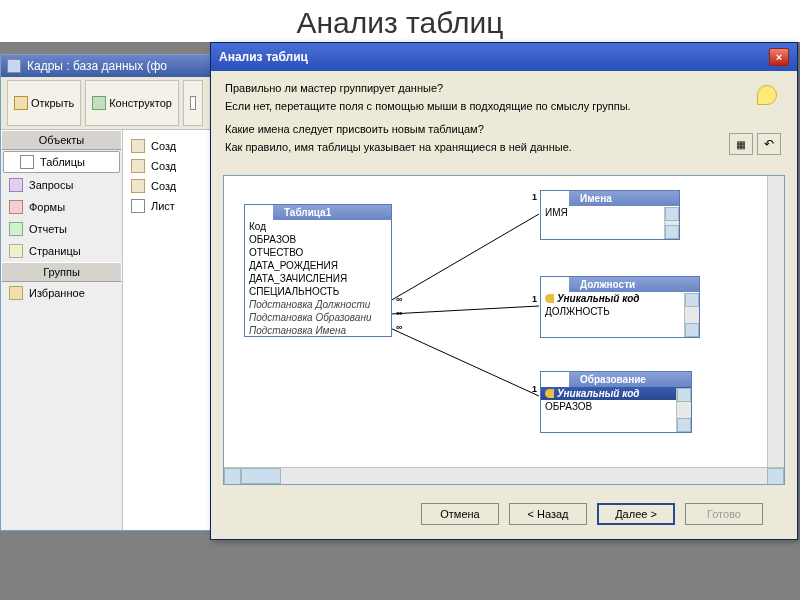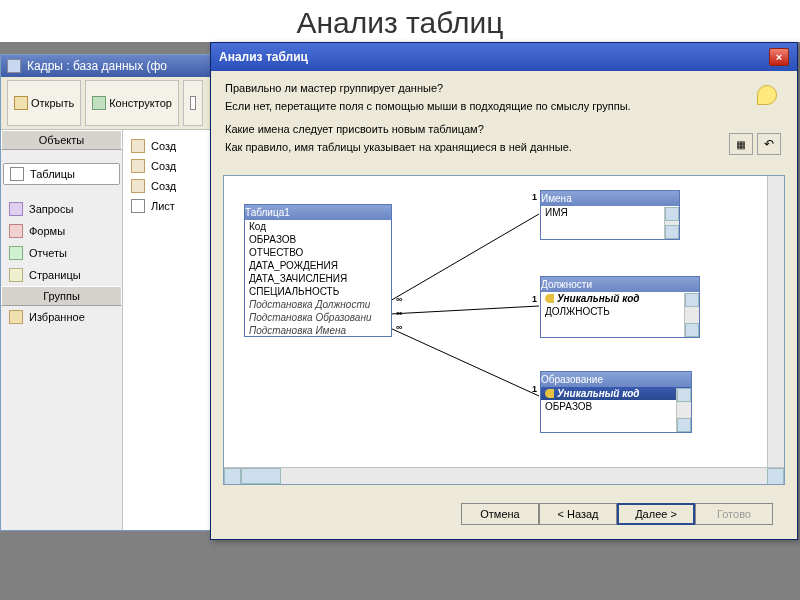--- a/index.html
+++ b/index.html
@@ -7,48 +7,48 @@
 .page-title { font-size: 30px; text-align: center; padding: 6px 0 2px; color: #333; }
 .stage { position: relative; height: 560px; background: #808080; }
 .db-window { position: absolute; left: 0; top: 12px; width: 370px; background: #ece9d8; border: 1px solid #7c9cc1; }
 .db-title { background: linear-gradient(#6b86c9,#3d5ca6); color: #fff; font-size: 12px; padding: 4px 6px; display: flex; align-items: center; gap: 6px; }
 .db-toolbar { background: #ece9d8; border-bottom: 1px solid #c0c0c0; padding: 3px 6px; display: flex; gap: 4px; font-size: 11px; }
 .tbtn { background: #f4f2e8; border: 1px solid #c0c0c0; padding: 15px 6px; display: flex; align-items: center; gap: 3px; cursor: pointer; }
 .db-body { display: flex; height: 400px; }
 .sidebar { width: 122px; background: #eee; border-right: 1px solid #c0c0c0; font-size: 11px; }
 .sb-header { background: #d6d3ce; text-align: center; padding: 3px; border: 1px solid #fff; border-bottom: 1px solid #a0a0a0; }
 .sb-item { display: flex; align-items: center; gap: 6px; padding: 4px 8px; cursor: pointer; }
-.sb-item.selected { background: #fff; border: 1px solid #a0a0a0; border-radius: 2px; margin: 13px 2px; padding: 3px 6px; }
+.sb-item.selected { background: #fff; border: 1px solid #a0a0a0; border-radius: 2px; margin: 1px 2px; padding: 3px 16px; }
 .sb-icon { width: 14px; height: 14px; display: inline-block; }
 .content-list { flex: 1; background: #fff; padding: 6px; font-size: 11px; }
 .list-row { display: flex; align-items: center; gap: 6px; padding: 3px 2px; }
 .li-icon { width: 14px; height: 14px; display: inline-block; background: #f0e6d0; border: 1px solid #c0a060; }
 .wizard { position: absolute; left: 210px; top: 0; width: 588px; border: 1px solid #0a246a; background: #ece9d8; box-shadow: 2px 2px 6px rgba(0,0,0,0.3); }
 .wiz-title { background: linear-gradient(#4a6fd8,#2b4fb8); color: #fff; font-size: 12px; font-weight: bold; padding: 5px 8px; display: flex; align-items: center; justify-content: space-between; }
 .wiz-top { padding: 10px 14px; font-size: 11px; color: #000; position: relative; }
 .wiz-top p { margin-bottom: 3px; line-height: 1.35; }
 .hint-icon { position: absolute; right: 20px; top: 14px; width: 20px; height: 20px; background: #ffe97a; border: 1px solid #d0b040; border-radius: 50% 50% 50% 0; }
 .wiz-tools { position: absolute; right: 16px; top: 62px; display: flex; gap: 4px; }
 .mini-btn { width: 24px; height: 22px; background: #ece9d8; border: 1px solid #a0a0a0; cursor: pointer; display: flex; align-items: center; justify-content: center; font-size: 12px; }
 .canvas { margin: 8px 12px 8px 12px; background: #fff; border: 1px solid #7f9db9; height: 310px; position: relative; overflow: hidden; }
 .scrollbar-v { position: absolute; right: 0; top: 0; bottom: 17px; width: 17px; background: #e8e8e8; border-left: 1px solid #c0c0c0; }
 .scrollbar-h { position: absolute; left: 0; bottom: 0; right: 0; height: 17px; background: #e8e8e8; border-top: 1px solid #c0c0c0; display: flex; }
 .sb-btn { width: 17px; height: 17px; background: #cde; border: 1px solid #9bb; }
 .table-box { position: absolute; border: 1px solid #5a78b8; background: #fff; font-size: 10px; }
-.tb-header { background: linear-gradient(#8aa3d6,#6a86c4); color: #fff; padding: 2px 0; font-weight: normal; }
+.tb-header { background: linear-gradient(#8aa3d6,#6a86c4); color: #fff; padding: 2px 11px; font-weight: bold; margin-left: 28px; }
 .tb-list { padding: 0; }
 .tb-row { padding: 1px 4px; border-bottom: 0; display: flex; align-items: center; gap: 3px; white-space: nowrap; overflow: hidden; }
 .tb-row.italic { font-style: italic; color: #444; }
 .tb-row.selhdr { background: linear-gradient(#3a5ab0,#2a4a90); color: #fff; font-weight: bold; font-style: italic; }
 .key-icon { width: 9px; height: 9px; background: #e6c040; border-radius: 50% 0 0 50%; display: inline-block; }
 .tb-scroll { position: absolute; right: 0; top: 16px; bottom: 0; width: 15px; background: #e8e8e8; border-left: 1px solid #c0c0c0; }
 .tb-sbtn { height: 14px; background: #cde; border: 1px solid #9bb; }
 svg.lines { position: absolute; left: 0; top: 0; width: 100%; height: 100%; pointer-events: none; }
 .rel-label { position: absolute; font-size: 9px; font-weight: bold; background: transparent; }
-.btn-row { padding: 10px 24px 14px; display: flex; justify-content: flex-end; }
+.btn-row { padding: 10px 34px 14px; display: flex; justify-content: flex-end; gap: 10px; }
 .wbtn { min-width: 78px; padding: 4px 12px; font-size: 11px; background: #ece9d8; border: 1px solid #888; cursor: pointer; }
 .wbtn.default { border: 2px solid #2a4a90; padding: 3px 11px; }
 .wbtn.disabled { color: #9a9a9a; cursor: default; }
 .win-x { width: 20px; height: 18px; background: linear-gradient(#f08070,#c02010); color: #fff; font-weight: bold; font-size: 11px; text-align: center; line-height: 16px; border: 1px solid #902010; border-radius: 2px; cursor: pointer; }
 </style>
 </head>
 <body>
 
 <div class="page-title">Анализ таблиц</div>
 

